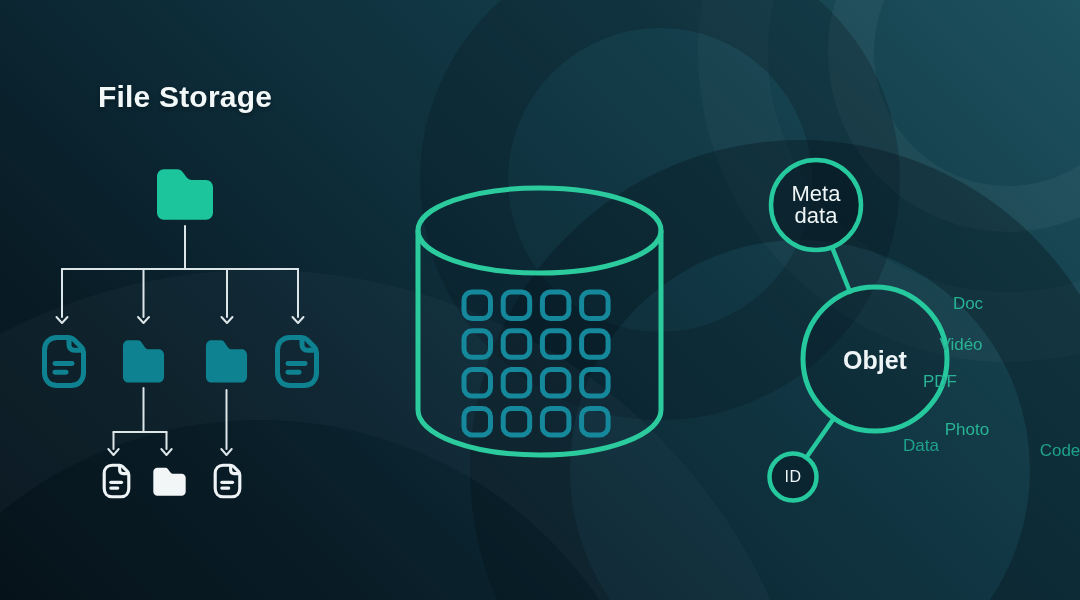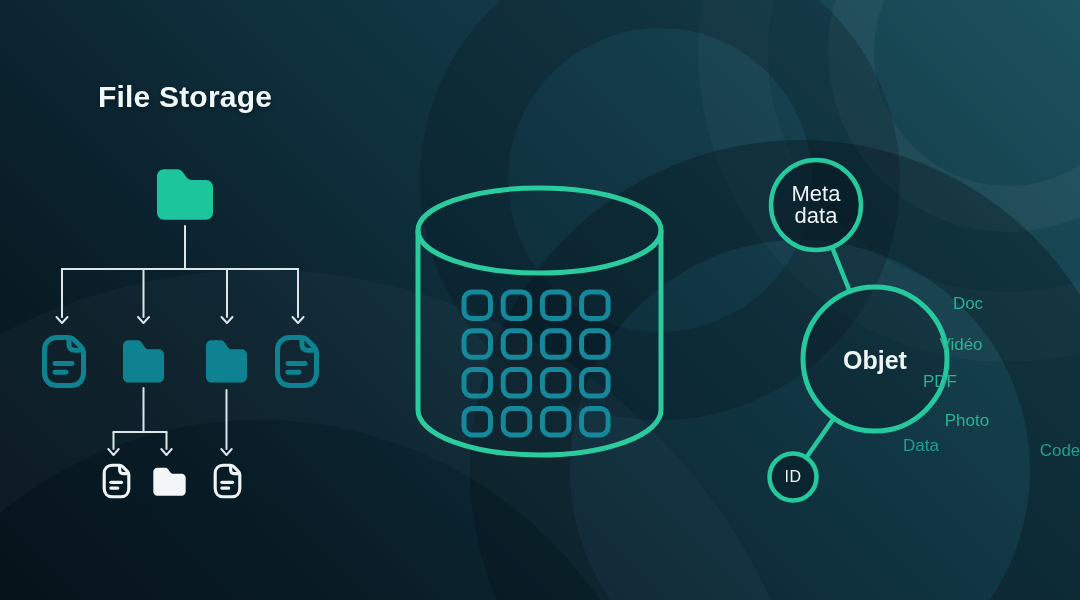--- a/index.html
+++ b/index.html
@@ -124,17 +124,17 @@
   <div class="txt circle-text meta-text" style="left:816px; top:205px;">
     <div>Meta</div>
     <div>data</div>
   </div>
   <div class="txt circle-text objet-text" style="left:875px; top:360px;">Objet</div>
   <div class="txt circle-text id-text" style="left:793px; top:477px;">ID</div>
 
   <div class="txt ft" style="left:968px; top:304px;">Doc</div>
   <div class="txt ft" style="left:961px; top:345px;">Vidéo</div>
   <div class="txt ft" style="left:940px; top:382px;">PDF</div>
-  <div class="txt ft" style="left:967px; top:421px;">Photo</div>
+  <div class="txt ft" style="left:967px; top:430px;">Photo</div>
   <div class="txt ft dim" style="left:921px; top:446px;">Data</div>
   <div class="txt ft dim" style="left:1016px; top:451px;margin-left:44px;">Code</div>
 
 </div>
 
 </body></html>

